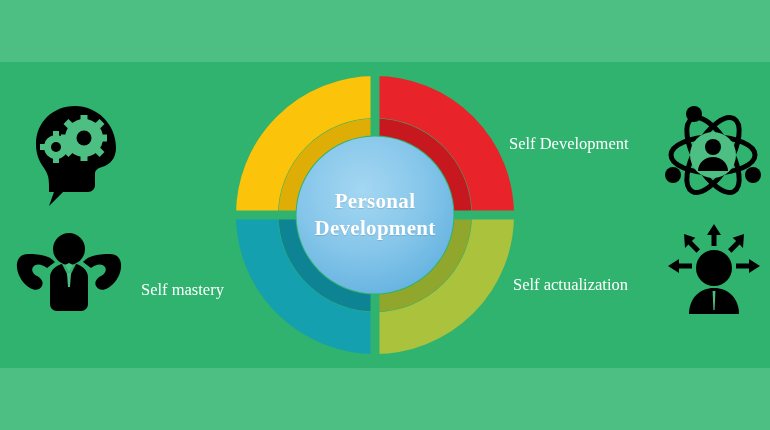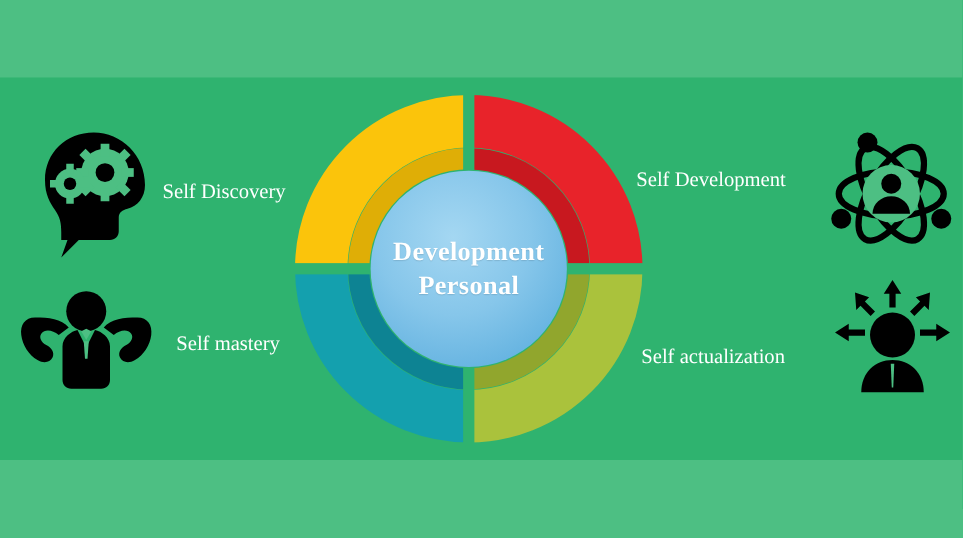--- a/index.html
+++ b/index.html
@@ -64,21 +64,21 @@
 
   
   .node-label {
     position: absolute;
     color: #ffffff;
     font-size: 16.5px;
     line-height: 20px;
     white-space: nowrap;
   }
   .label-self-discovery    { left: 130px; top: 143px; }
-  .label-self-mastery      { left: 141px; top: 265px; text-align: right; }
+  .label-self-mastery      { left: 141px; top: 280px; text-align: right; }
   .label-self-development  { left: 509px; top: 134px; }
   .label-self-actualization{ left: 513px; top: 275px; }
 
   
   .icon-box {
     position: absolute;
     display: block;
   }
   .icon-head-gears   { left: 26px;  top: 100px; width: 98px;  height: 108px; }
   .icon-strong-person{ left: 14px;  top: 232px; width: 110px; height: 82px;  }
@@ -135,25 +135,24 @@
         <rect x="135.5" y="183" width="9" height="18"></rect>
         <rect x="79" y="135.5" width="18" height="9"></rect>
         <rect x="183" y="135.5" width="18" height="9"></rect>
       </g>
 
       <circle cx="140" cy="140" r="78.5" fill="url(#coreGrad)"></circle>
     </svg>
   </div>
 
   <div class="center-label">
+    <div class="center-line">Personal</div>
     <div class="center-line">Development</div>
-    <div class="center-line">Personal</div>
-  </div>
-
-  <div class="node-label label-self-discovery">Self Discovery</div>
+  </div>
+
   <div class="node-label label-self-mastery">Self mastery</div>
   <div class="node-label label-self-development">Self Development</div>
   <div class="node-label label-self-actualization">Self actualization</div>
 
   <div class="icon-box icon-head-gears">
     <svg viewBox="0 0 98 108" xmlns="http://www.w3.org/2000/svg">
       <path fill="#000000" d="M49 6 C27 6 10 22 10 44 C10 56 14 62 18 68 C22 74 23 78 23 86 L23 92 L28 92 L23 106 L37 92 L62 92 C66 92 69 89 69 85 L69 74 C69 70 72 68 76 67 C84 65 90 58 90 48 C90 24 71 6 49 6 Z"></path>
       <circle cx="58" cy="38" r="19" fill="#4dbf83"></circle>
       <g fill="#4dbf83">
         <rect x="54.5" y="15" width="7" height="10"></rect>

